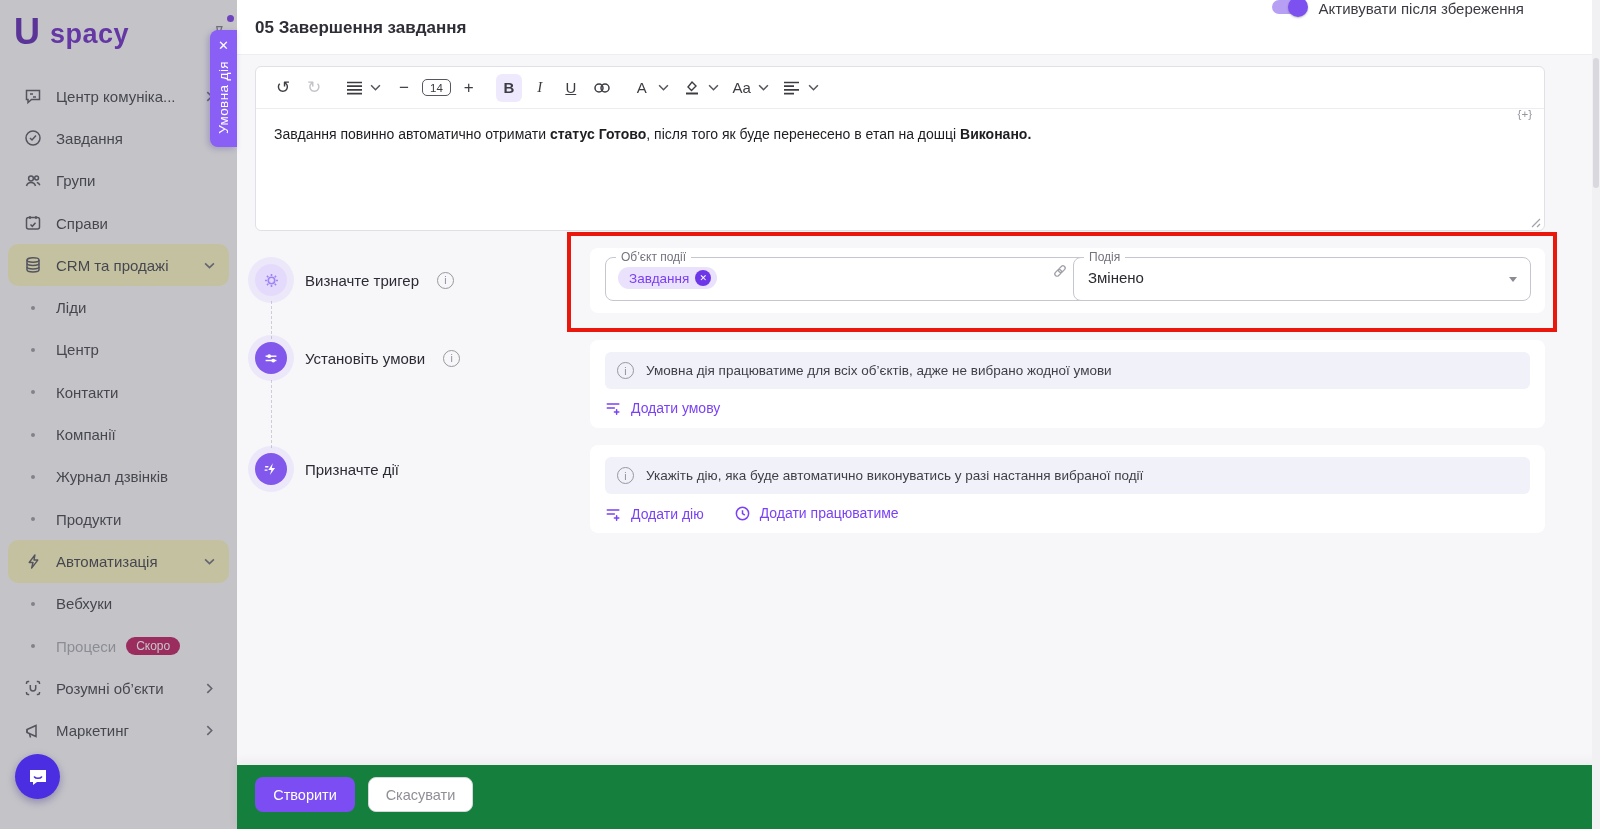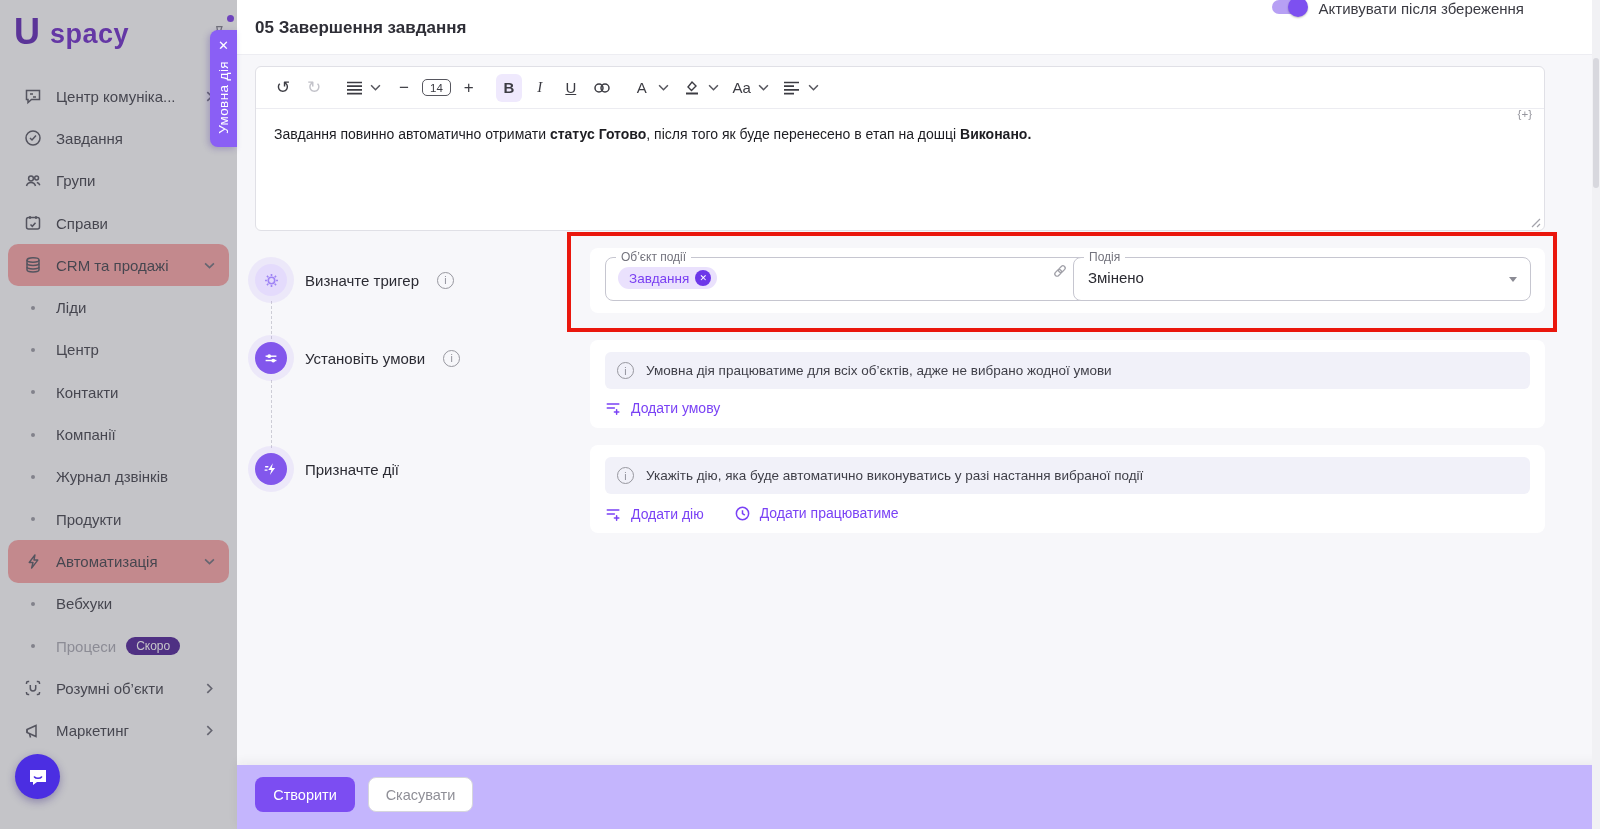--- a/index.html
+++ b/index.html
@@ -12,28 +12,28 @@
   .logo-row { position:absolute; left:14px; top:8px; right:10px; height:48px; display:flex; align-items:center; }
   .logo { display:flex; align-items:flex-end; cursor:pointer; }
   .logo-u { font-size:36px; font-weight:800; color:#5e24b5; line-height:38px; position:relative; }
   .logo-dot { position:absolute; right:-7px; top:7px; width:7px; height:7px; border-radius:50%; background:#7c3aed; }
   .logo-text { font-size:27px; font-weight:700; color:#6d28c9; letter-spacing:.5px; margin-left:10px; line-height:34px; }
   .pin { margin-left:auto; color:#7d7d86; }
 
   .menu { position:absolute; left:8px; right:8px; top:75px; }
   .row { height:42.3px; display:flex; align-items:center; padding:0 14px; border-radius:10px;
     color:#3f3f47; font-size:15px; cursor:pointer; }
-  .row.sel { background:#fca5a5; }
+  .row.sel { background:#fef9c3; }
   .ric { width:22px; height:22px; flex:none; display:flex; align-items:center; justify-content:center;
     color:#54545e; margin-right:12px; }
   .bullet { width:22px; flex:none; display:flex; justify-content:center; margin-right:12px; }
   .bullet i { width:4px; height:4px; border-radius:50%; background:#9a9aa2; }
   .rlbl { white-space:nowrap; overflow:hidden; text-overflow:ellipsis; }
   .row.dis .rlbl { color:#a9a9b1; }
-  .rbadge { margin-left:10px; background:#4c1d95; color:#fff; font-size:12px; padding:2px 10px; border-radius:10px; }
+  .rbadge { margin-left:10px; background:#be185d; color:#fff; font-size:12px; padding:2px 10px; border-radius:10px; }
   .chev { margin-left:auto; color:#6e6e78; display:flex; }
   .chev.right svg { transform:rotate(-90deg); }
 
   .sidebar-dim { position:absolute; inset:0; background:rgba(84,84,97,.34); z-index:5; }
   .chat-fab { position:absolute; left:15px; top:754px; width:45px; height:45px; border-radius:50%;
     background:#4b2ee2; z-index:9; display:flex; align-items:center; justify-content:center; cursor:pointer;
     box-shadow:0 3px 8px rgba(40,20,120,.35); }
 
   
   .main { position:absolute; left:237px; top:0; width:1363px; height:829px; background:#f7f7fa; }
@@ -103,21 +103,21 @@
 
   .banner { position:absolute; left:15px; right:15px; top:12px; height:37px; background:#f1f1f9;
     border-radius:6px; display:flex; align-items:center; gap:12px; padding:0 12px; font-size:13.5px; color:#3f3f48; }
   .link-row { position:absolute; left:15px; top:60px; display:flex; align-items:center; gap:30px; }
   .plink { display:flex; gap:9px; color:#7a42f5; font-size:14px; font-weight:500; cursor:pointer; }
 
   .annotation { position:absolute; left:330px; top:232px; width:990px; height:100px;
     border:4px solid #ea170d; z-index:20; pointer-events:none; }
 
   
-  .footer { position:absolute; left:0; right:0; bottom:0; height:64px; background:#c4b5fd;
+  .footer { position:absolute; left:0; right:0; bottom:0; height:64px; background:#15803d;
     box-shadow:0 -3px 10px rgba(30,30,40,.06); z-index:5;margin-top:19px; }
   .btn { position:absolute; top:12px; height:35px; border-radius:8px; font-size:14.5px;
     display:flex; align-items:center; justify-content:center; cursor:pointer; }
   .btn-primary { left:18px; width:100px; background:#7c4df2; color:#fff; }
   .btn-secondary { left:131px; width:105px; background:#fff; border:1px solid #d6d6dd; color:#8f8f97; }
 
   .scroll { position:absolute; right:0; top:0; bottom:0; width:8px; background:#f1f1f4; z-index:25; }
   .scroll-thumb { position:absolute; right:1px; top:58px; width:6px; height:130px; border-radius:3px; background:#d8d8de; cursor:grab; }
 
   svg { display:block; }

